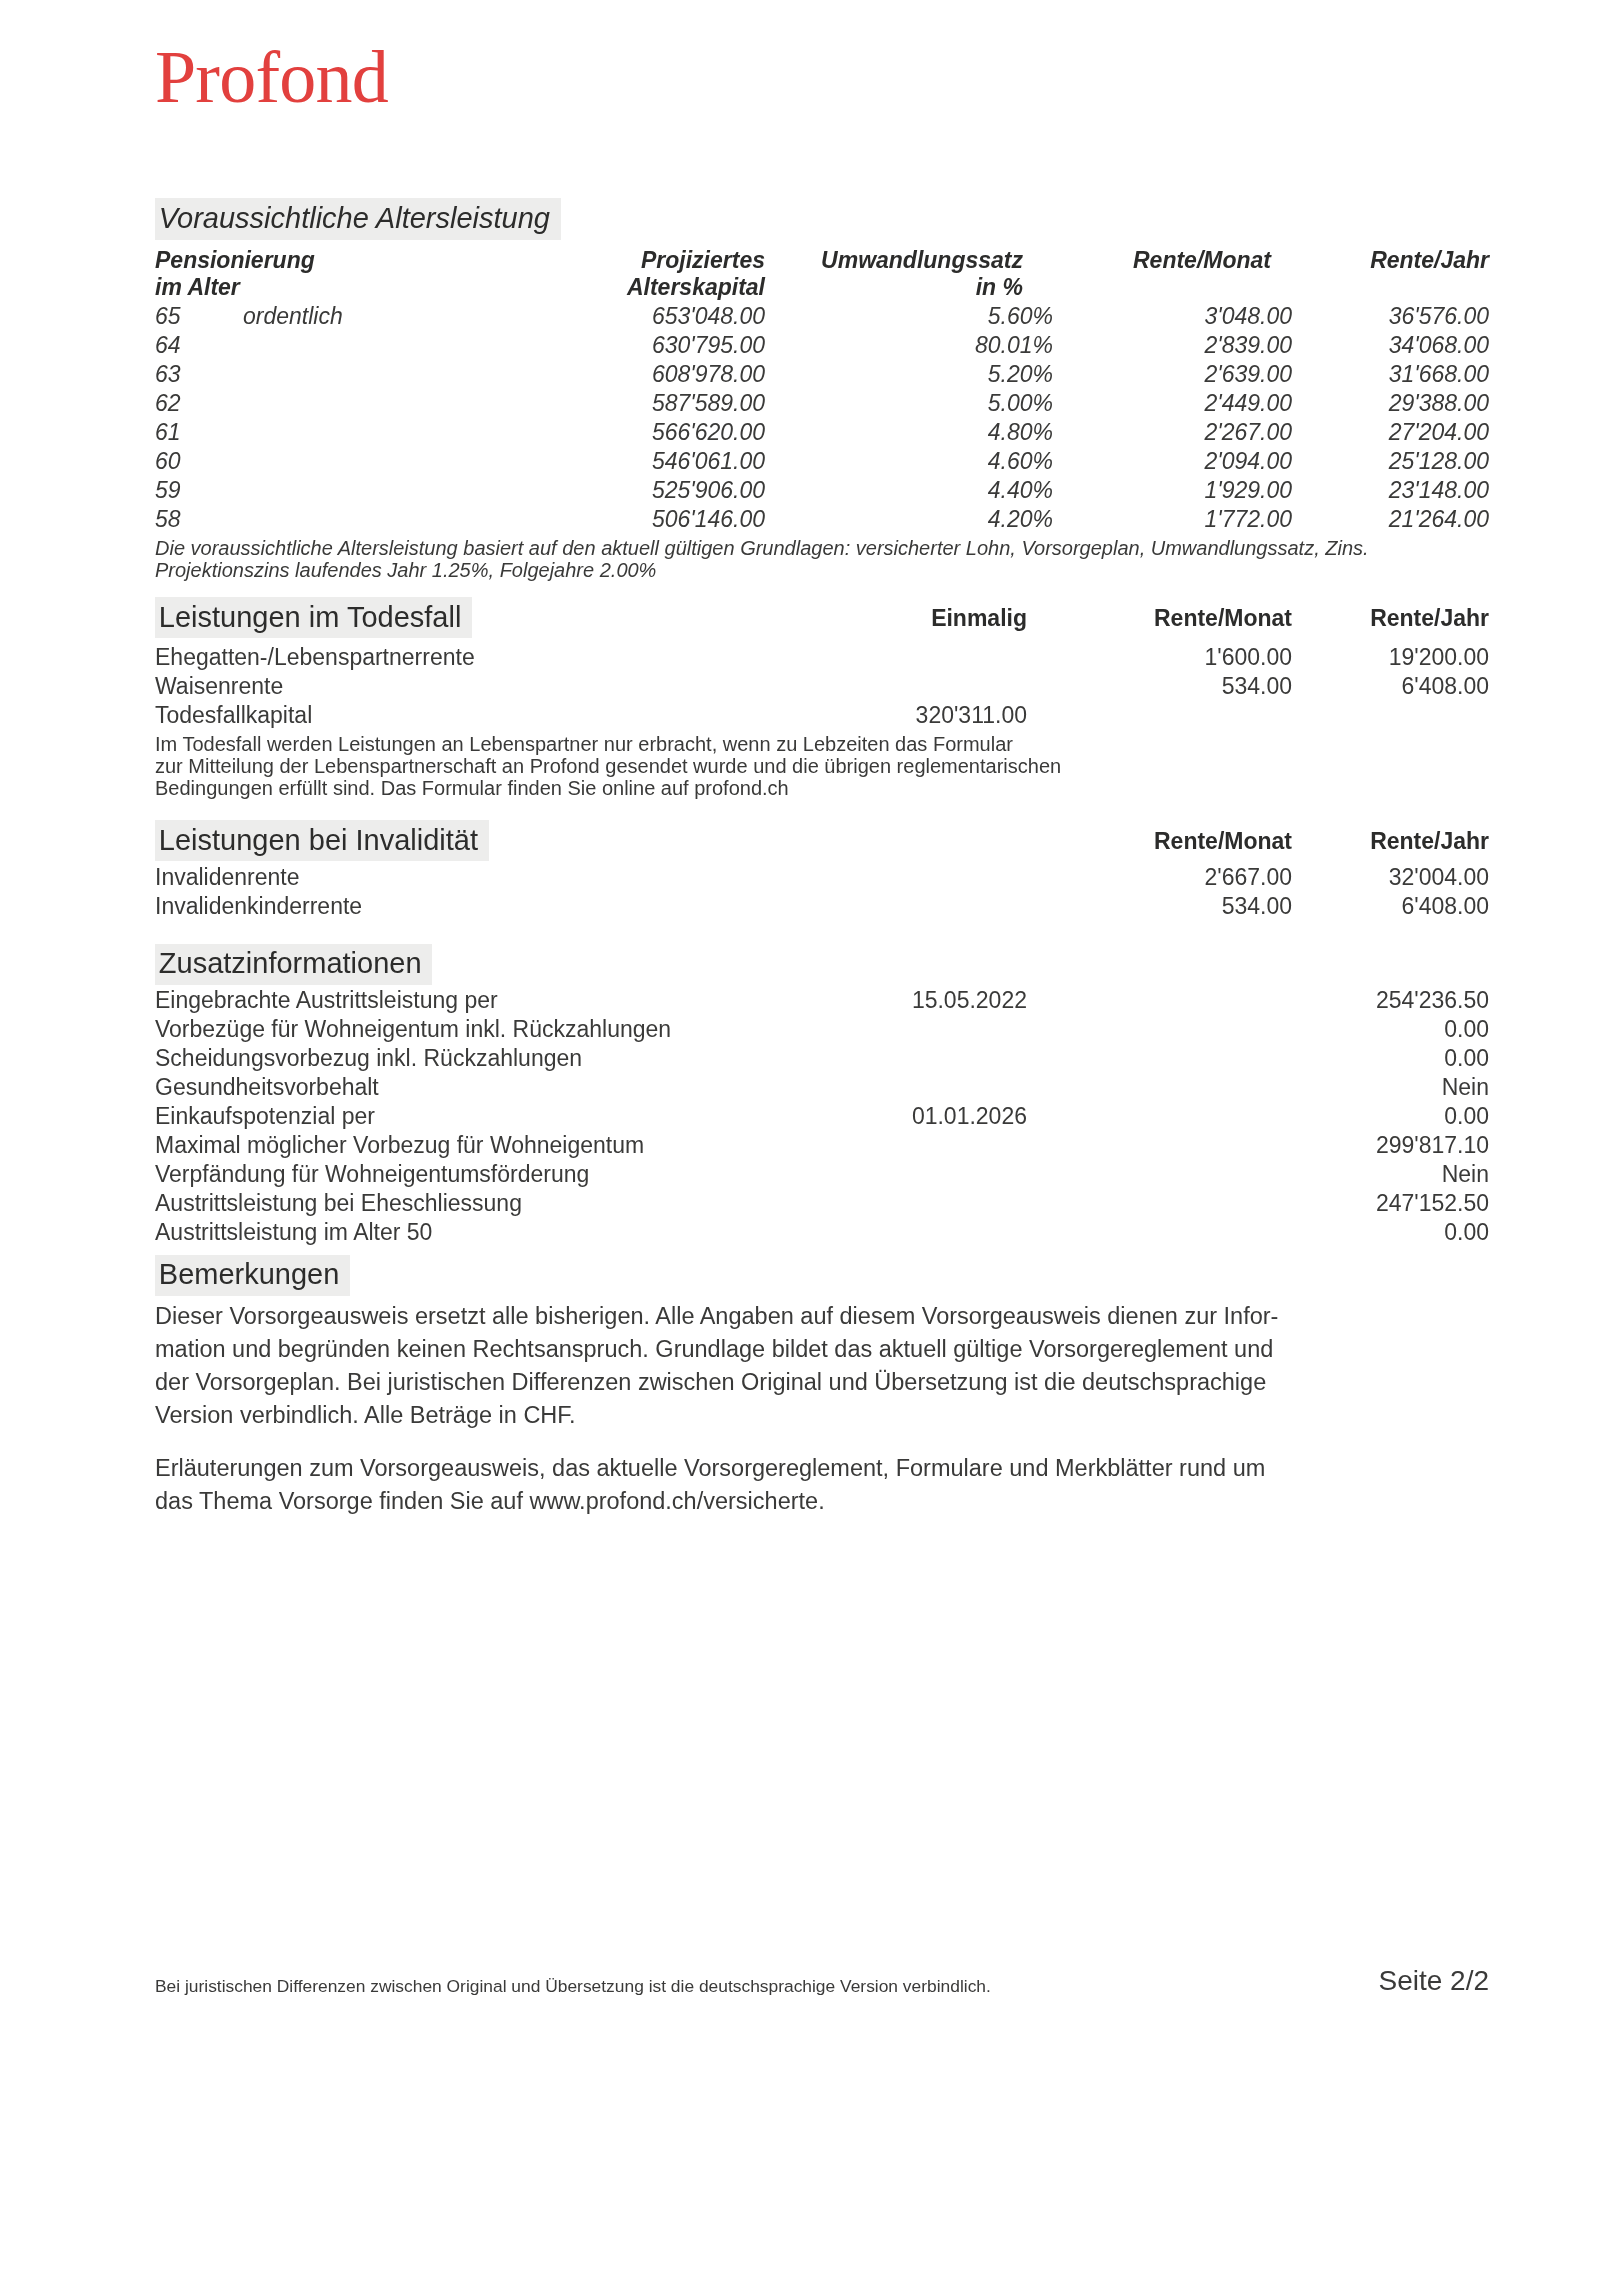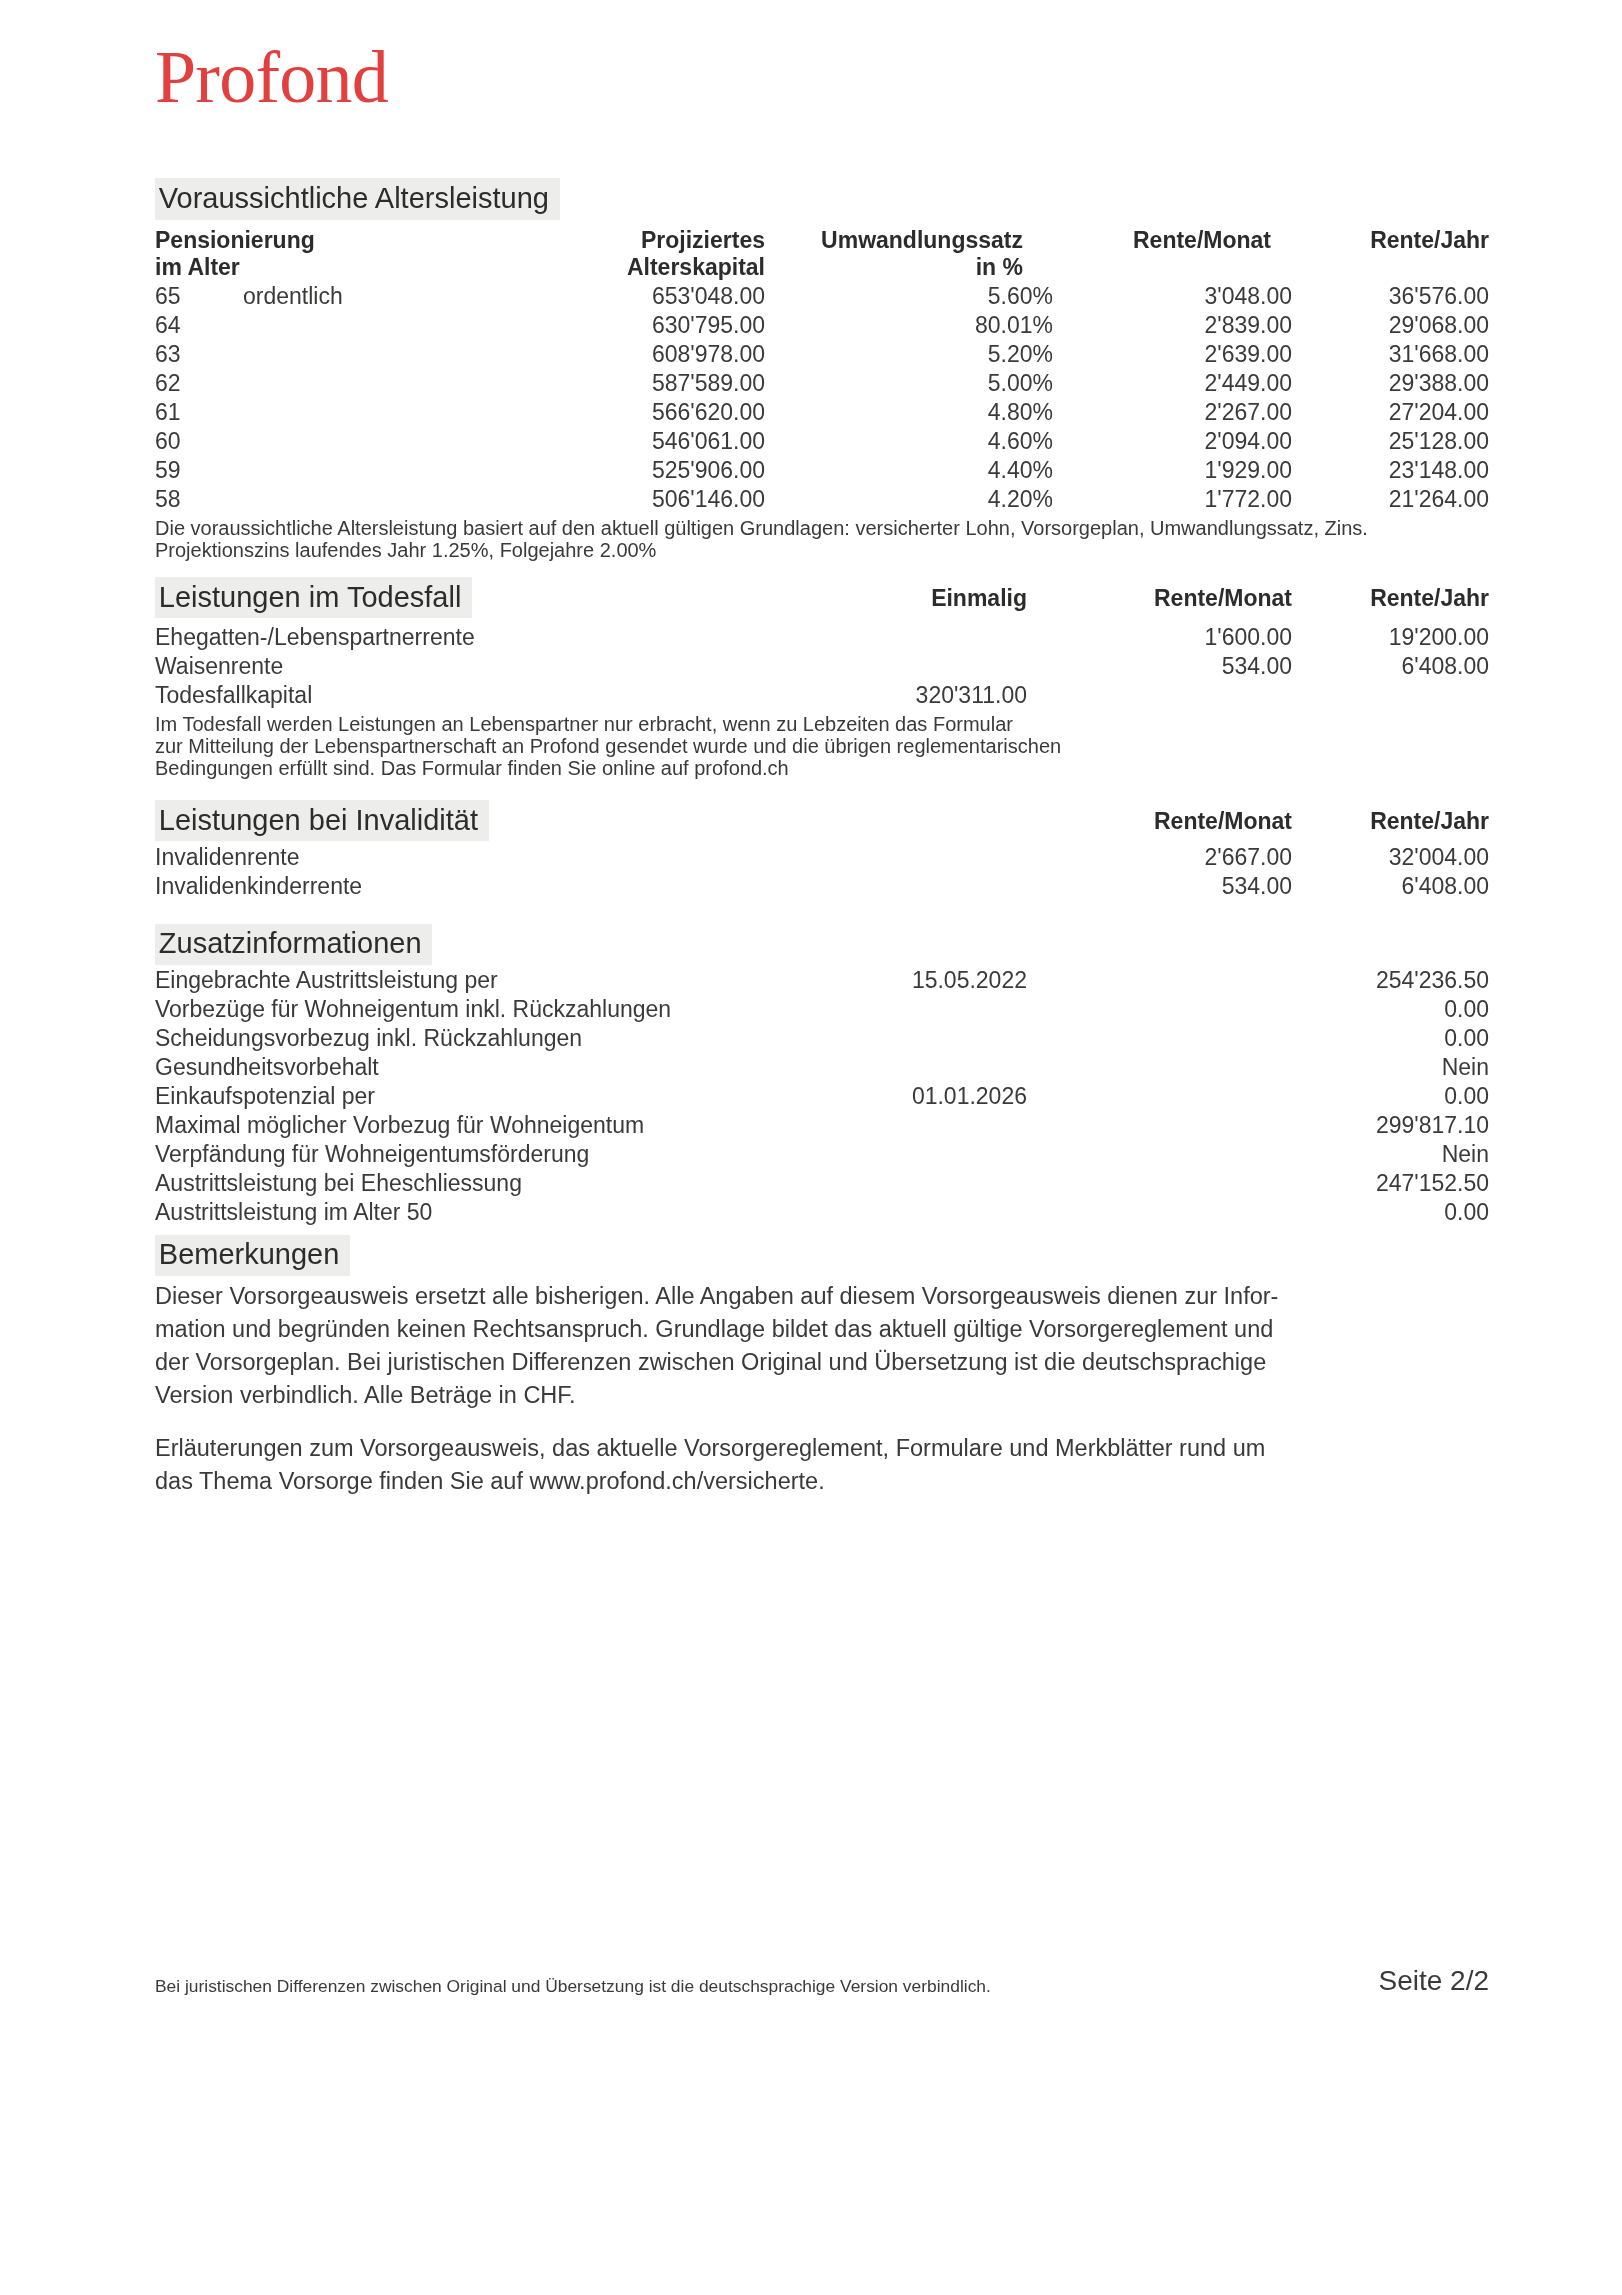--- a/index.html
+++ b/index.html
@@ -78,21 +78,21 @@
   .t4-cols{grid-template-columns:610px 262px 462px;}
   .footnote{
     font-size:20px;
     line-height:22px;
     margin-top:3px;
   }
   .para{
     font-size:23.5px;
     line-height:33px;
   }
-  .mt1{margin-top:62px;}  
+  .mt1{margin-top:82px;font-style:italic;}  
   .mt-rows{margin-top:1.5px;}
   .mt-sec2{margin-top:16.7px;}
   .mt-sec3{margin-top:21px;}
   .mt-sec4{margin-top:23px;}
   .mt-sec5{margin-top:7.6px;}
   .mt-p1{margin-top:4.5px;}
   .mt-p2{margin-top:20px;}
   .mt-t2rows{margin-top:4.5px;}
   .footer{
     position:absolute;
@@ -144,21 +144,21 @@
             <div class="num">3'048.00</div>
             <div class="num">36'576.00</div>
           </div>
 
           <div class="t1-row row">
             <div>64</div>
             <div></div>
             <div class="num">630'795.00</div>
             <div class="num">80.01%</div>
             <div class="num">2'839.00</div>
-            <div class="num">29'068.00</div>
+            <div class="num">34'068.00</div>
           </div>
 
           <div class="t1-row row">
             <div>63</div>
             <div></div>
             <div class="num">608'978.00</div>
             <div class="num">5.20%</div>
             <div class="num">2'639.00</div>
             <div class="num">31'668.00</div>
           </div>

